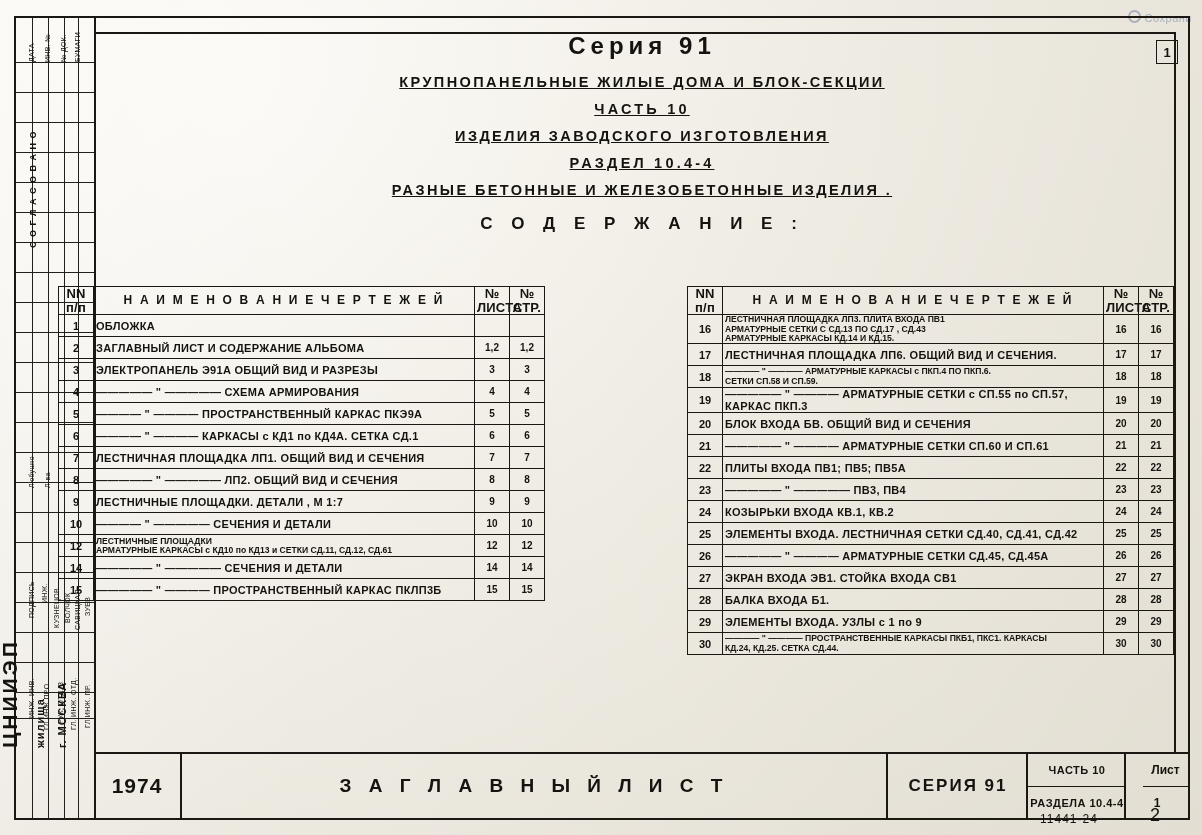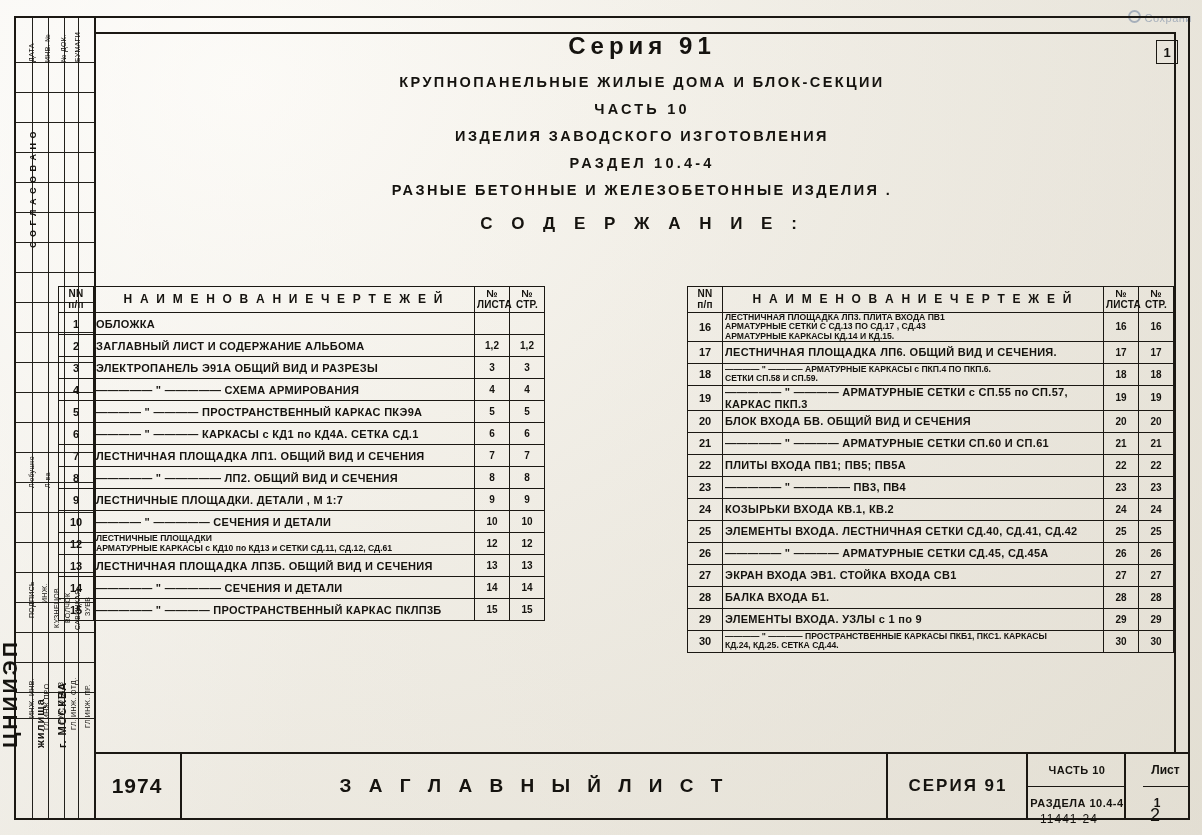--- a/index.html
+++ b/index.html
@@ -70,21 +70,21 @@
     position:absolute;left:30px;bottom:70px;
     transform-origin:0 100%;
     transform:rotate(-90deg);
     font-size:11px;font-weight:700;letter-spacing:1px;
     white-space:nowrap;
   }
 
   
   .titles{position:absolute;left:90px;right:10px;top:14px;text-align:center;}
   .t-series{font-size:24px;font-weight:700;letter-spacing:5px;margin-bottom:14px;}
-  .t-line{font-size:14.5px;font-weight:700;letter-spacing:2.4px;margin-bottom:11px;}
+  .t-line{font-size:14.5px;font-weight:700;letter-spacing:2.4px;margin-bottom:11px;text-decoration:underline;}
   .t-line.sp{letter-spacing:3.2px;}
   .t-content{font-size:17px;font-weight:700;letter-spacing:7px;margin-top:16px;}
 
   
   .tables{
     position:absolute;left:42px;right:14px;top:268px;
   }
   table.toc{
     border-collapse:collapse;
     width:487px;
@@ -94,21 +94,21 @@
   table.toc.right{float:right;}
   table.toc.left{float:left;}
   .toc th,.toc td{
     border:1px solid #1b1813;
     padding:0 2px;
     height:21px;
     vertical-align:middle;
   }
   .toc thead th{
     height:25px;
-    font-size:10px;
+    font-size:13px;
     font-weight:700;
     text-align:center;
     line-height:1.05;
     letter-spacing:.2px;
   }
   .toc thead th.name{font-size:12px;letter-spacing:2.2px;}
   .c-no{width:30px;text-align:center;font-size:11px;font-weight:700;}
   .c-sheet{width:30px;text-align:center;font-size:10px;font-weight:700;}
   .c-page{width:30px;text-align:center;font-size:10px;font-weight:700;}
   .c-name{font-weight:700;letter-spacing:.3px;padding-left:5px;font-size:11px;}
@@ -325,26 +325,20 @@
             <td class="c-sheet">10</td>
             <td class="c-page">10</td>
           </tr>
           <tr>
             <td class="c-no">12</td>
             <td class="c-name two-line">ЛЕСТНИЧНЫЕ  ПЛОЩАДКИ<br>АРМАТУРНЫЕ КАРКАСЫ с КД10 по КД13 и СЕТКИ  СД.11, СД.12, СД.61</td>
             <td class="c-sheet">12</td>
             <td class="c-page">12</td>
           </tr>
           <tr>
-            <td class="c-no">13</td>
-            <td class="c-name">ЛЕСТНИЧНАЯ ПЛОЩАДКА ЛП3Б. ОБЩИЙ ВИД И СЕЧЕНИЯ</td>
-            <td class="c-sheet">13</td>
-            <td class="c-page">13</td>
-          </tr>
-          <tr>
             <td class="c-no">14</td>
             <td class="c-name">————— " ————— СЕЧЕНИЯ   И   ДЕТАЛИ</td>
             <td class="c-sheet">14</td>
             <td class="c-page">14</td>
           </tr>
           <tr>
             <td class="c-no">15</td>
             <td class="c-name">————— " ———— ПРОСТРАНСТВЕННЫЙ КАРКАС ПКЛП3Б</td>
             <td class="c-sheet">15</td>
             <td class="c-page">15</td>

